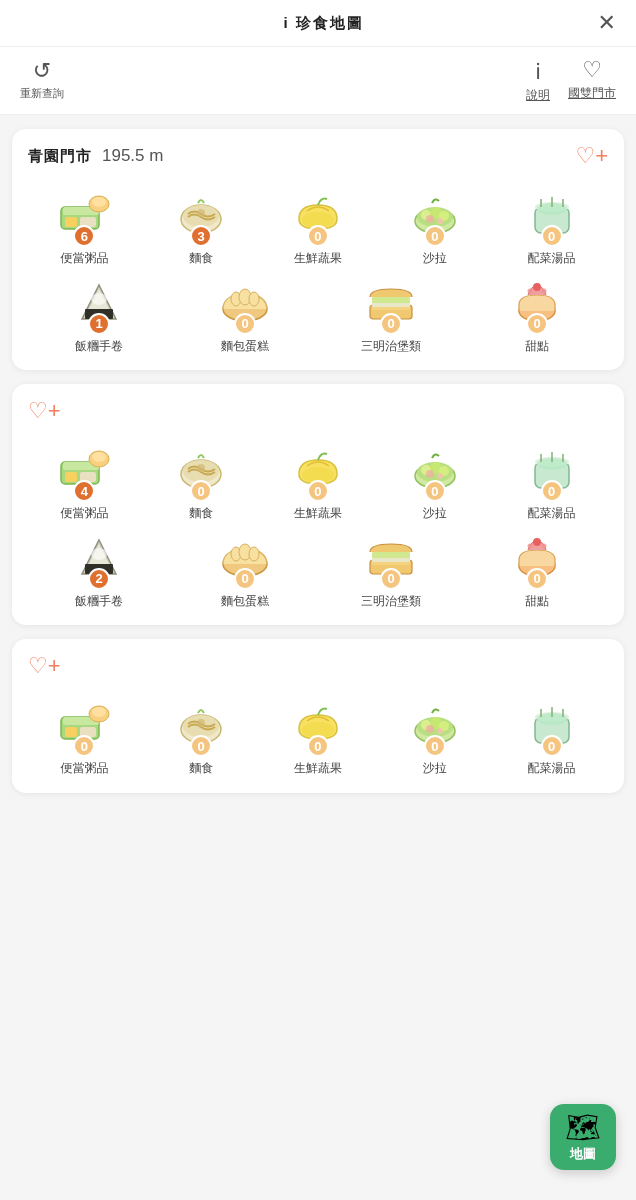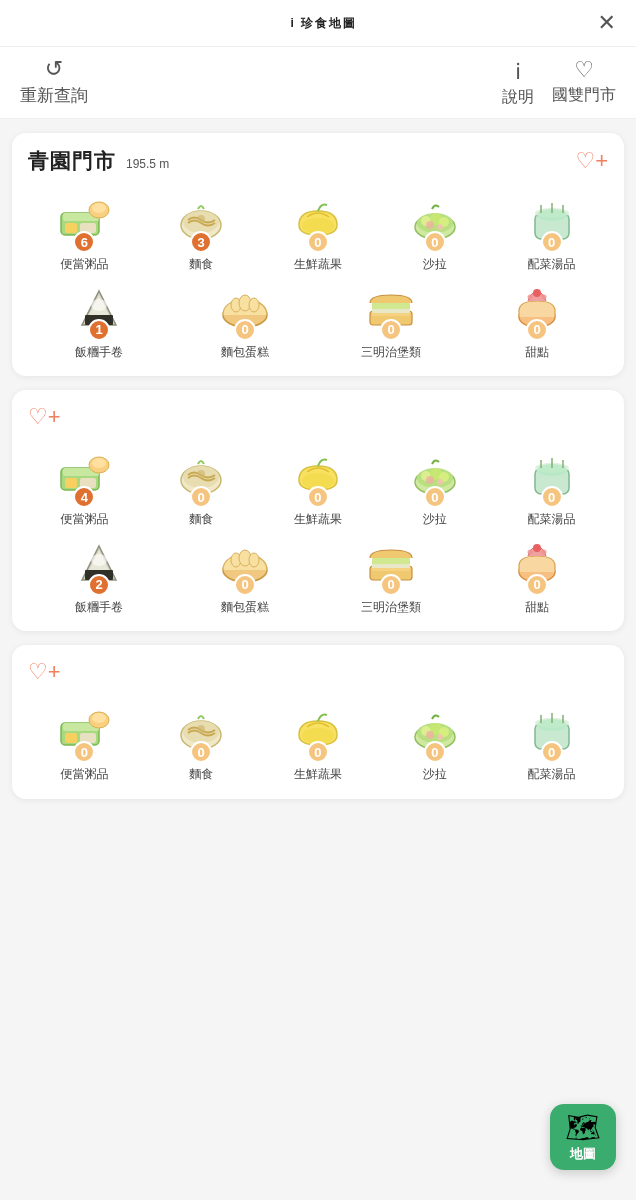--- a/index.html
+++ b/index.html
@@ -13,21 +13,21 @@
     
     .title-bar {
       background: #fff;
       display: flex;
       align-items: center;
       justify-content: space-between;
       padding: 12px 20px;
       border-bottom: 1px solid #eee;
     }
     .title-bar-text {
-      font-size: 12px;
+      font-size: 15px;
       font-weight: 600;
       color: #222;
       letter-spacing: 2px;
       text-align: center;
     }
     .close-btn {
       font-size: 22px;
       color: #555;
       cursor: pointer;
       line-height: 1;
@@ -41,21 +41,21 @@
       padding: 8px 20px 10px;
       border-bottom: 1px solid #eee;
     }
     .nav-left {
       display: flex;
       flex-direction: column;
       align-items: center;
       cursor: pointer;
     }
     .nav-left-icon { font-size: 22px; color: #555; }
-    .nav-left-label { font-size: 17px; color: #555; margin-top: 2px; }
+    .nav-left-label { font-size: 11px; color: #555; margin-top: 2px; }
     .logo-area {
       display: flex;
       align-items: center;
       gap: 4px;
     }
     .logo-heart {
       width: 42px;
       height: 38px;
     }
     .logo-text {
@@ -76,48 +76,48 @@
       gap: 18px;
       align-items: center;
     }
     .nav-right-item {
       display: flex;
       flex-direction: column;
       align-items: center;
       cursor: pointer;
     }
     .nav-right-icon { font-size: 22px; color: #555; }
-    .nav-right-label { font-size: 16px; color: #555; margin-top: 2px; }
+    .nav-right-label { font-size: 12px; color: #555; margin-top: 2px; text-decoration: underline; }
     
     .stores-container {
       padding: 14px 12px;
       display: flex;
       flex-direction: column;
       gap: 14px;
     }
     .store-card {
       background: #fff;
       border-radius: 14px;
       padding: 14px 16px 16px;
       box-shadow: 0 1px 6px rgba(0,0,0,0.07);
     }
     .store-header {
       display: flex;
       align-items: center;
       justify-content: space-between;
       margin-bottom: 14px;
     }
     .store-name {
-      font-size: 21px;
+      font-size: 15px;
       font-weight: 600;
       color: #222;
       letter-spacing: 1px;
     }
     .store-distance {
-      font-size: 12px;
+      font-size: 17px;
       color: #555;
       margin-left: 10px;
     }
     .store-favorite {
       color: #f08060;
       font-size: 22px;
       cursor: pointer;
     }
     .store-name-row {
       display: flex;

